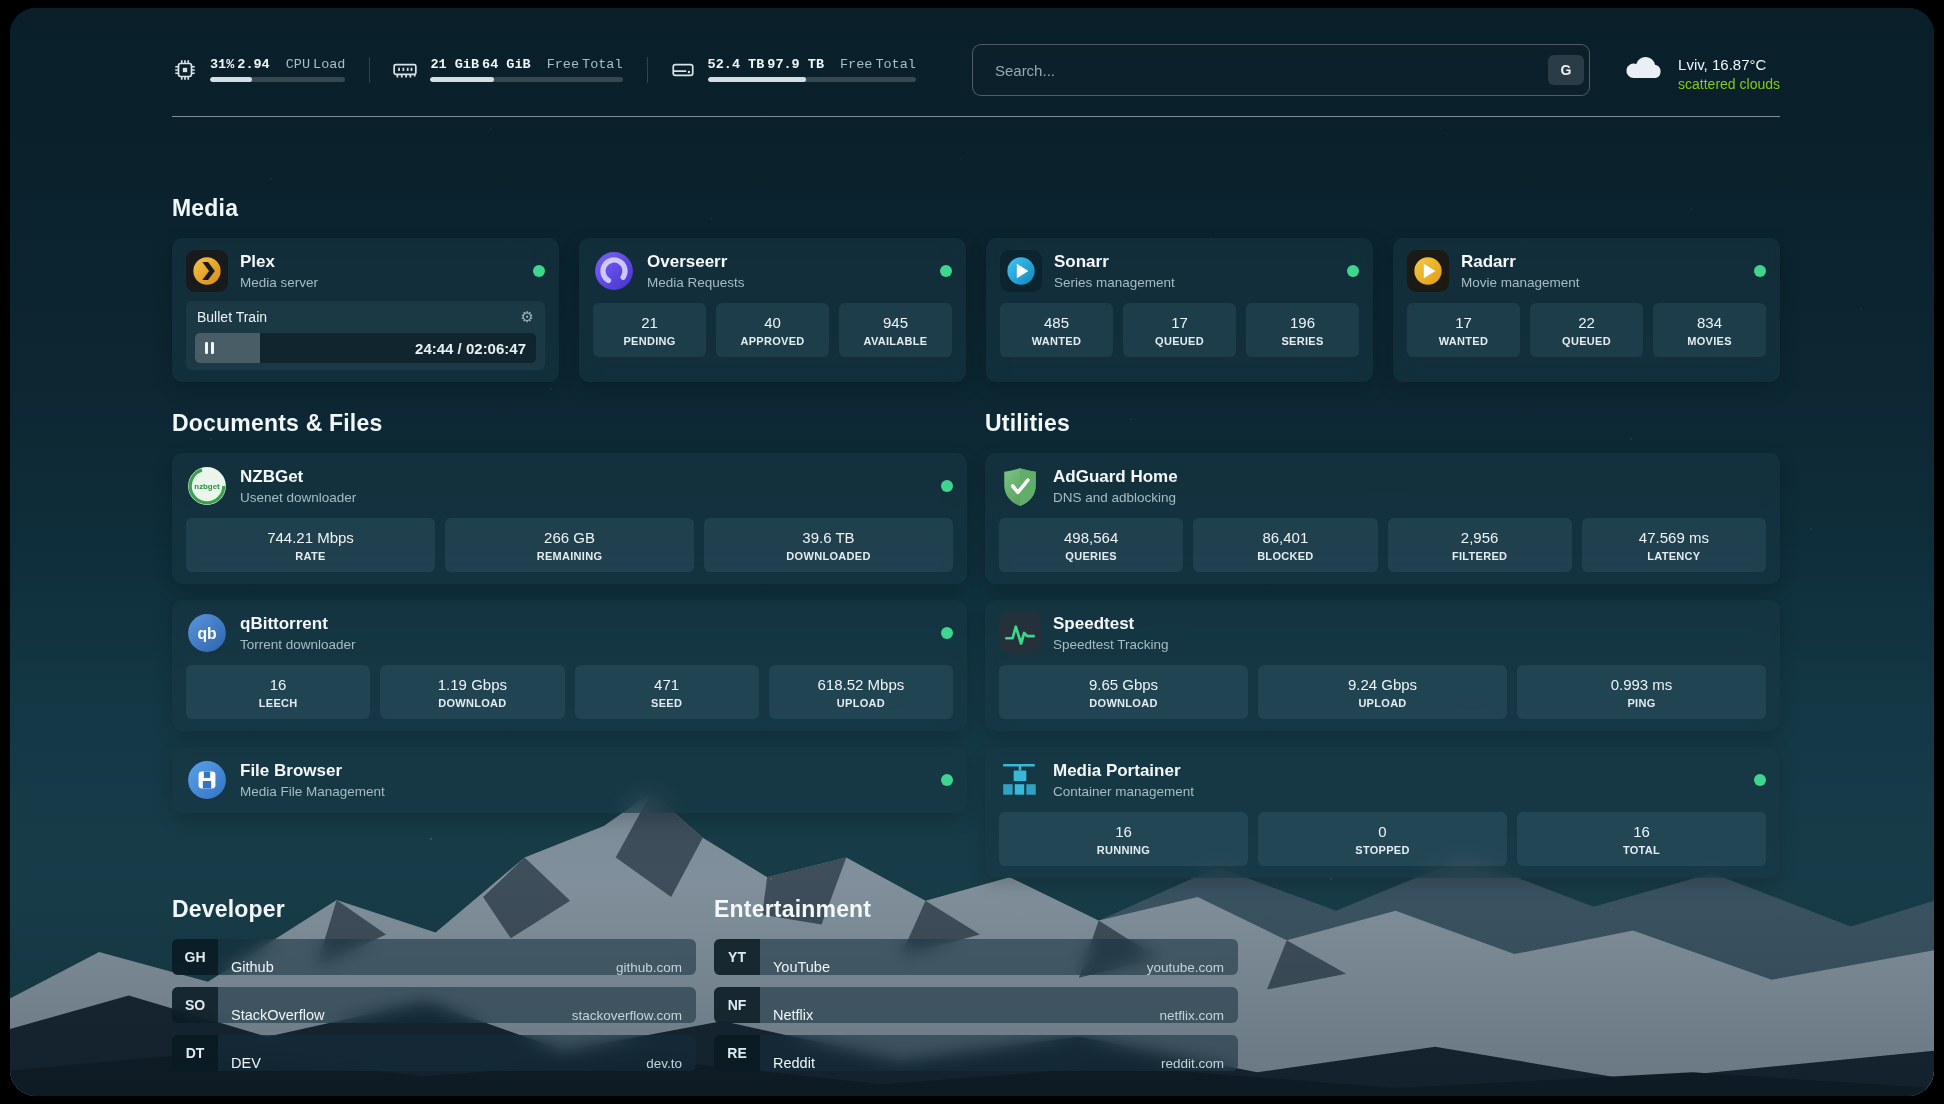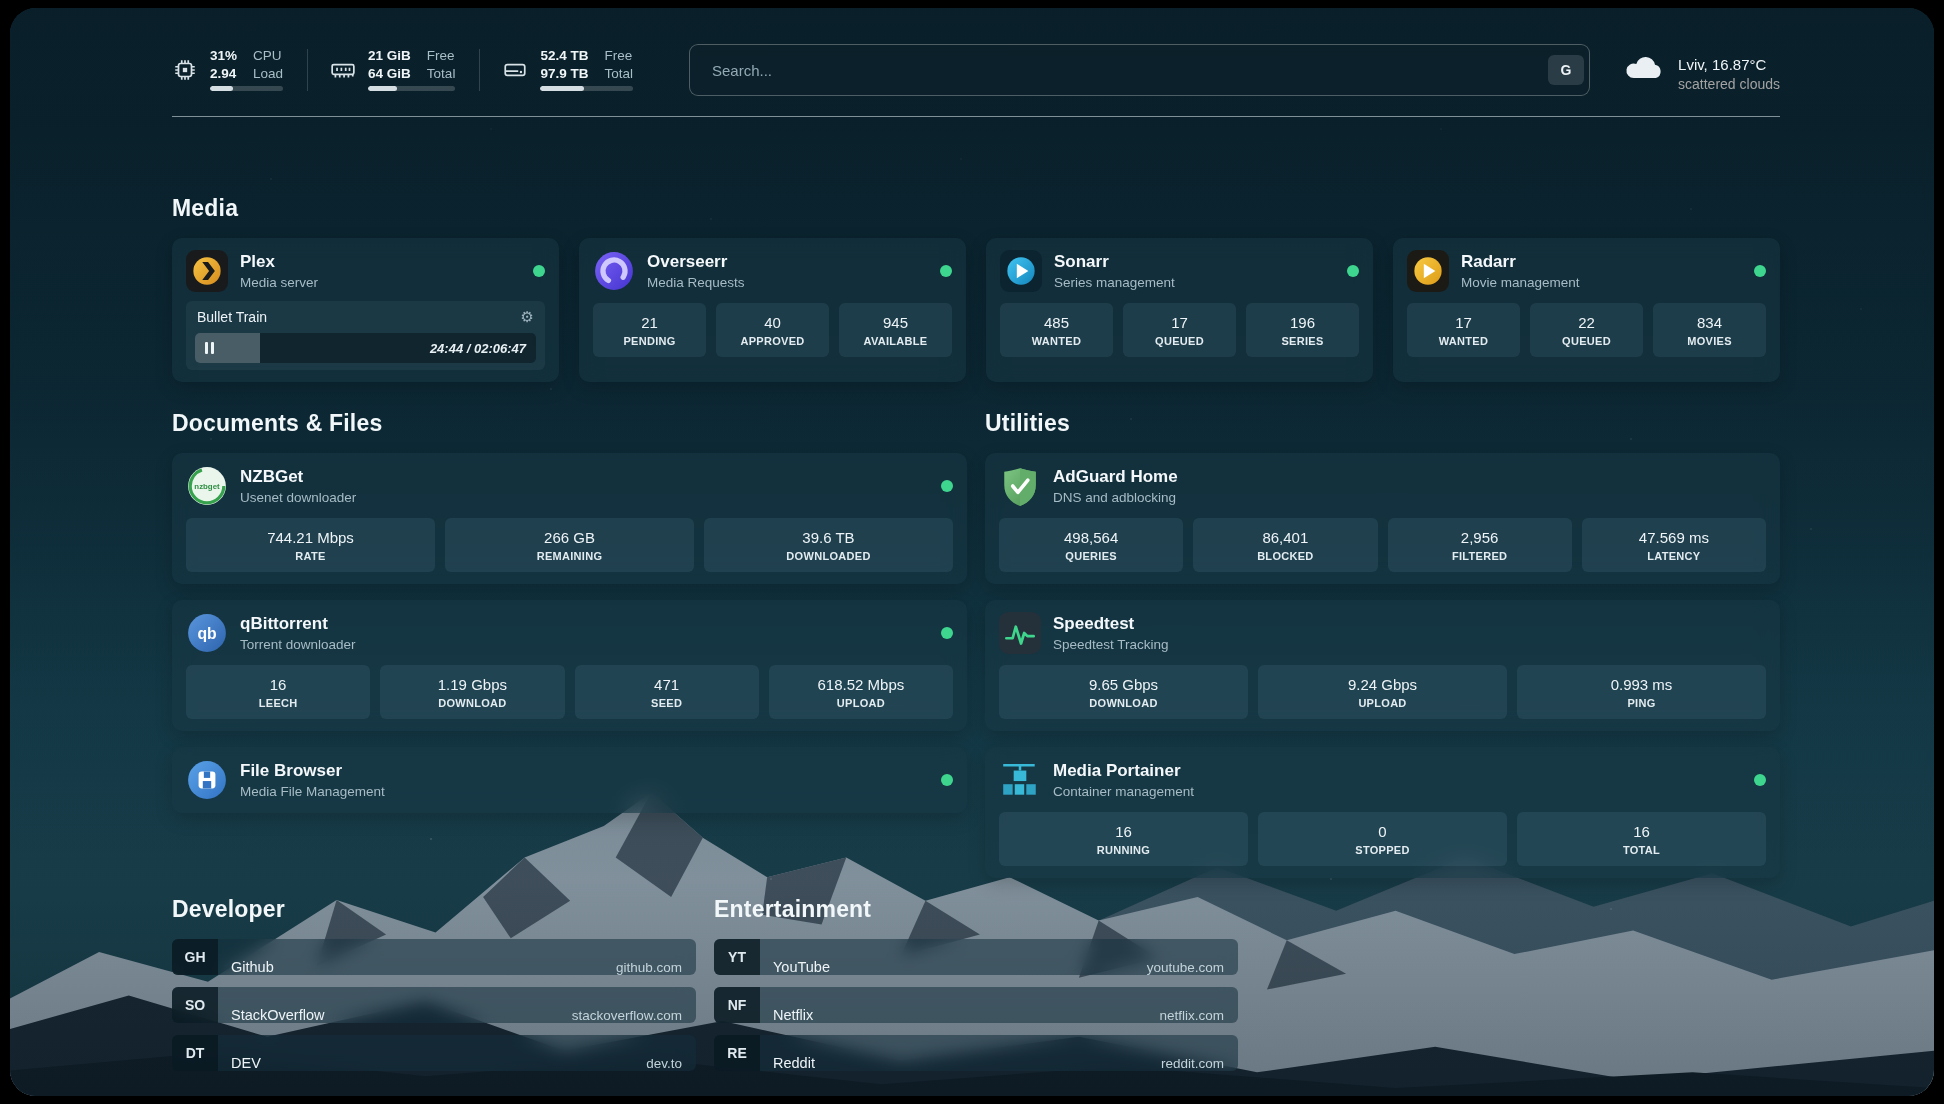--- a/index.html
+++ b/index.html
@@ -34,38 +34,38 @@
 
   
   .topbar { margin-top: 30px; display: flex; align-items: center; height: 64px; }
   .widgets { display: flex; align-items: center; }
   .res { display: flex; align-items: center; gap: 12px; padding: 0 24px 0 0; margin-right: 22px;
     border-right: 1px solid rgba(255,255,255,.16); }
   .res:last-child { border-right: none; margin-right: 0; }
   .tb-icon { color: #d8e2e7; display: inline-flex; }
   .res-body { display: flex; flex-direction: column; gap: 5px; }
   .res-rows { display: flex; gap: 16px; }
-  .res-col { display: flex; flex-direction: column; gap: 3px; font-size: 13.5px; line-height: 1.05; }
+  .res-col { display: flex; gap: 3px; font-size: 13.5px; line-height: 1.05; font-family: Liberation Mono, monospace; }
   .res-col.vals { color: #f0f6f8; font-weight: 600; }
   .res-col.labs { color: #a9bec7; }
   .res-bar { width: 100%; height: 5px; border-radius: 3px; background: rgba(255,255,255,.18); overflow: hidden; }
   .res-bar-fill { height: 100%; background: #d3dde2; border-radius: 3px; }
 
   .search { flex: 1; display: flex; align-items: center; margin: 0 32px; height: 52px;
     background: rgba(12,32,42,.55); border: 1px solid rgba(255,255,255,.28); border-radius: 9px;
     padding: 0 5px 0 22px; backdrop-filter: blur(6px); }
   .search input { flex: 1; background: transparent; border: none; outline: none; color: #e8f0f3;
     font-size: 15px; font-family: inherit; }
   .search input::placeholder { color: #93aab4; }
   .search-provider { width: 36px; height: 30px; border: none; border-radius: 6px;
     background: rgba(255,255,255,.13); color: #eef4f7; font-size: 14px; font-weight: 600; cursor: pointer; }
 
   .weather { display: flex; align-items: center; gap: 12px; }
   .weather .w-loc { font-size: 15px; color: #f0f6f8; margin-top: 8px; }
-  .weather .w-cond { font-size: 14px; color: #a3a3a3; margin-top: 3px; }
+  .weather .w-cond { font-size: 14px; color: #84cc16; margin-top: 3px; }
 
   .divider { margin-top: 14px; height: 1px; background: rgba(225,237,242,.55); }
 
   
   h2.sec { font-size: 23px; font-weight: 600; color: #f2f7f9; letter-spacing: .2px; }
   .sec-media { margin-top: 78px; }
   .grid-4 { margin-top: 16px; display: grid; grid-template-columns: repeat(4, 1fr); gap: 20px; }
   .two-col { margin-top: 28px; display: grid; grid-template-columns: 1fr 1fr; gap: 18px; align-items: start; }
   .col h2.sec { margin-bottom: 16px; }
   .col .card + .card { margin-top: 16px; }
@@ -89,21 +89,21 @@
   
   .plex-body { margin-top: 9px; background: rgba(151,196,213,.07); border-radius: 6px; padding: 7px 9px; }
   .plex-title-row { display: flex; align-items: center; justify-content: space-between;
     font-size: 14px; color: #eef4f7; padding: 0 2px; }
   .gear { color: #9db3bc; font-size: 15px; cursor: pointer; }
   .player { margin-top: 7px; height: 30px; background: rgba(6,18,24,.5); border-radius: 5px;
     position: relative; overflow: hidden; display: flex; align-items: center; padding: 0 10px; }
   .player-fill { position: absolute; left: 0; top: 0; bottom: 0; background: rgba(196,214,222,.32); }
   .pause { position: relative; z-index: 1; display: inline-flex; gap: 3px; cursor: pointer; }
   .pause i { display: block; width: 3px; height: 12px; background: #f0f6f8; border-radius: 1px; }
-  .player-time { position: relative; z-index: 1; margin-left: auto; font-size: 13px; font-weight: 600; color: #e8f0f3; font-style: italic; }
+  .player-time { position: relative; z-index: 1; margin-left: auto; font-size: 15px; font-weight: 600; color: #e8f0f3; }
 
   
   .bookmarks { margin-top: 18px; display: grid; grid-template-columns: repeat(3, 1fr); gap: 18px; align-items: start; }
   .bookmarks h2.sec { }
   .bm-row { display: flex; align-items: flex-end; height: 36px; background: rgba(20,48,60,.55);
     border-radius: 6px; overflow: hidden; backdrop-filter: blur(8px); cursor: pointer; }
   .bm-row + .bm-row { margin-top: 12px; }
   .bm-abbr { width: 46px; align-self: stretch; background: rgba(8,22,30,.72); color: #dfe9ee;
     font-size: 14px; font-weight: 600; display: flex; align-items: center; justify-content: center; }
   .bm-name { padding-left: 13px; font-size: 14.5px; color: #eef4f7; }

